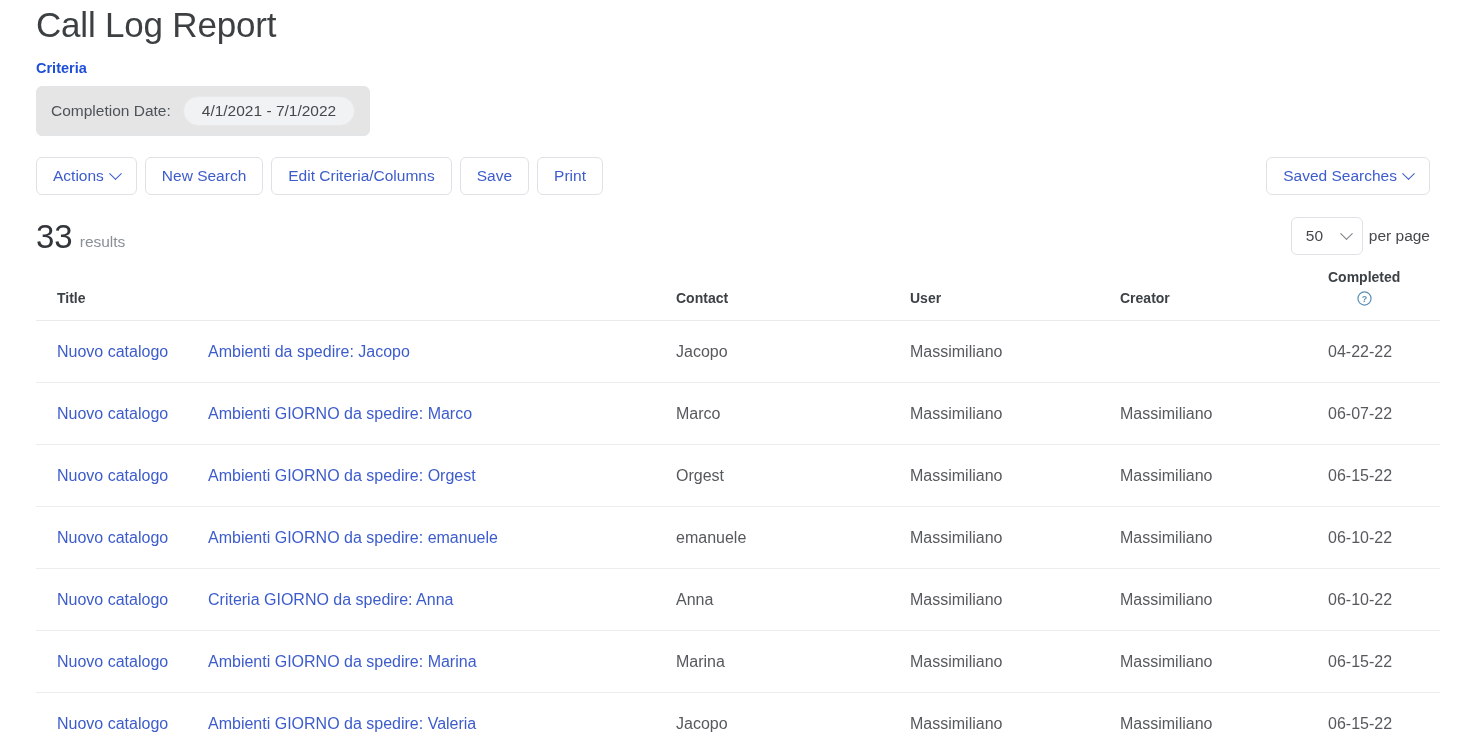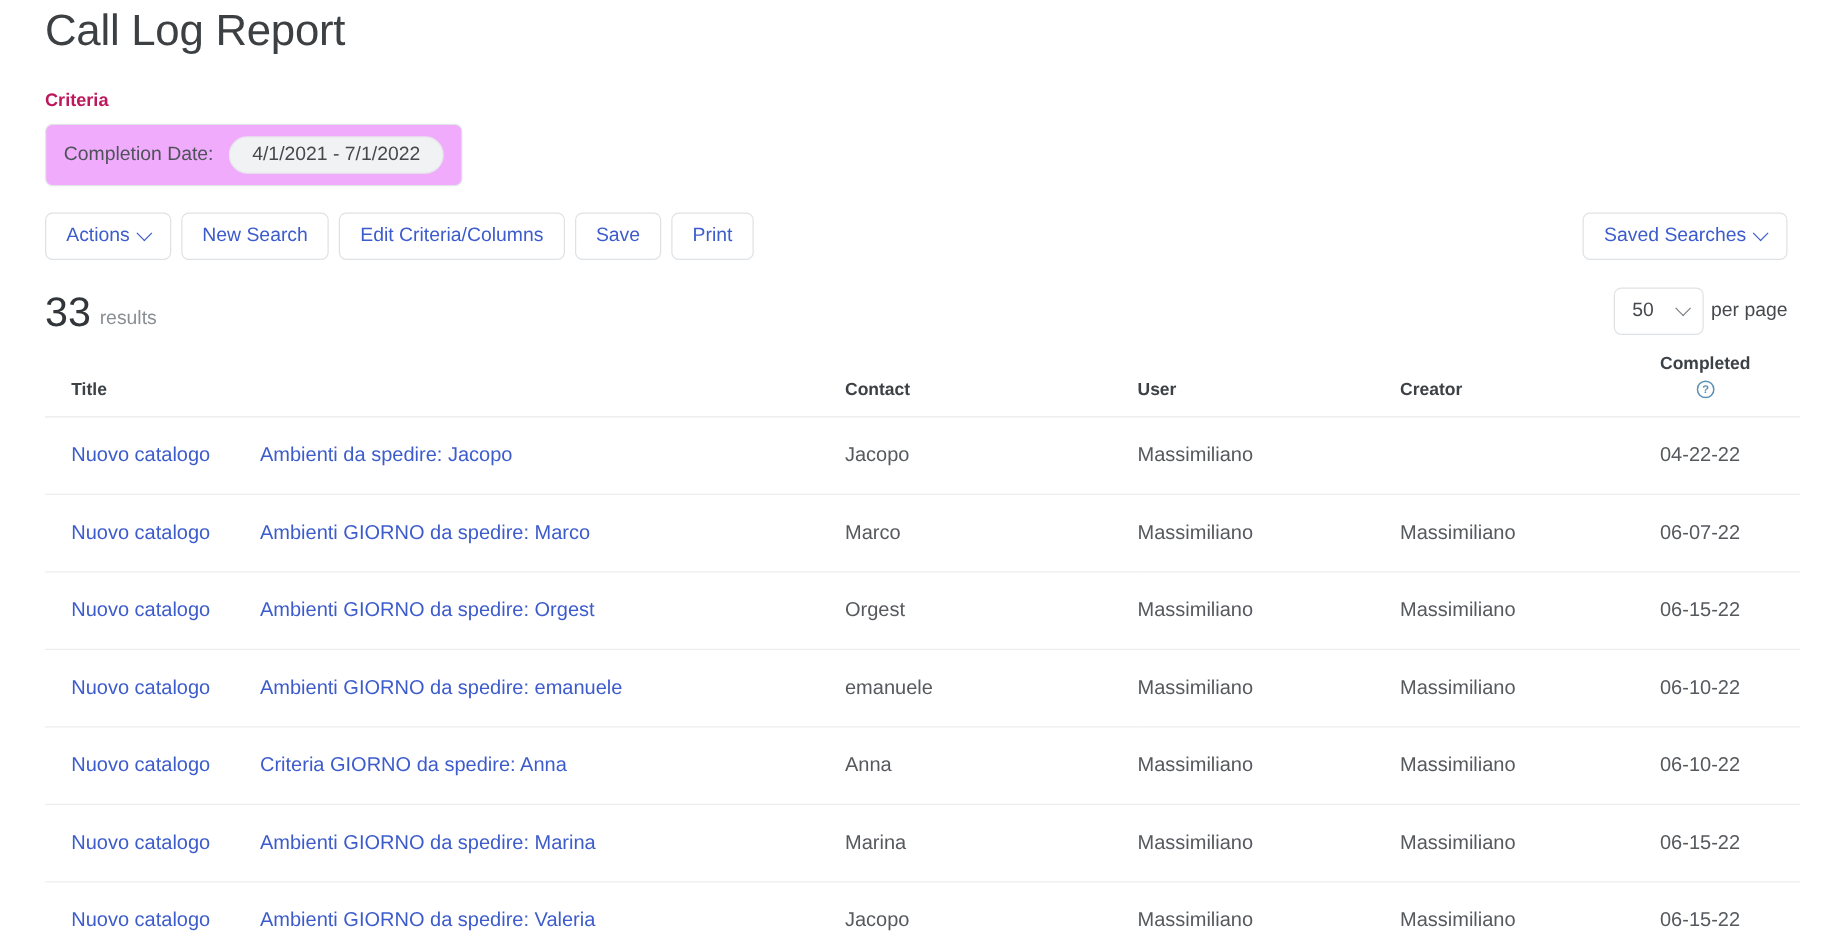--- a/index.html
+++ b/index.html
@@ -30,33 +30,33 @@
     letter-spacing: -0.2px;
     margin: 0;
     padding-top: 2px;
     line-height: 46px;
   }
 
   
   .criteria-label {
     font-size: 14.5px;
     font-weight: 700;
-    color: #be185d;
-    margin-top: 24px;
+    color: #1d4ed8;
+    margin-top: 11px;
     line-height: 18px;
   }
 
   .criteria-box {
     margin-top: 9px;
     display: inline-flex;
     align-items: center;
     border: 1px solid #e3e6e8;
     border-radius: 6px;
     padding: 9px 14px;
-    background: #f0abfc;
+    background: #e5e5e5;
   }
   .criteria-field-label {
     font-size: 15.5px;
     color: #4d5359;
     margin-right: 12px;
     white-space: nowrap;
   }
   .criteria-pill {
     display: inline-block;
     background: #f1f2f3;

